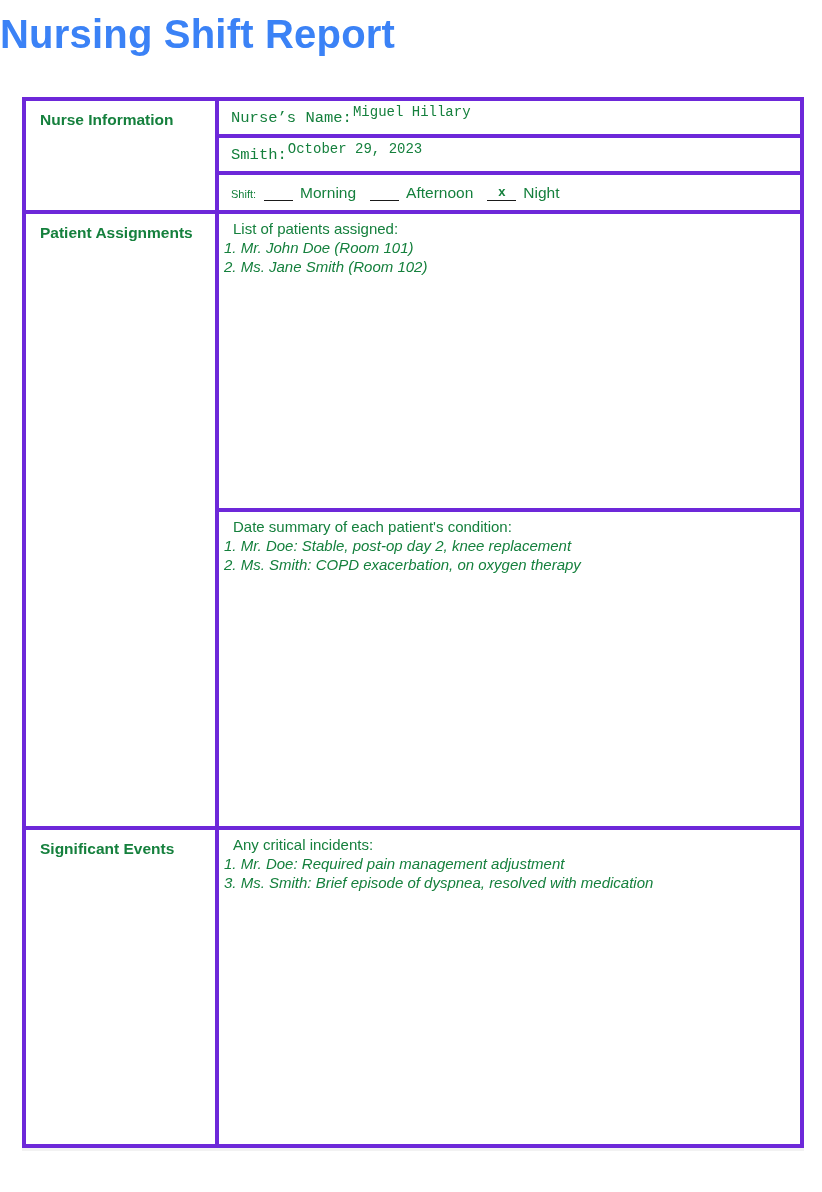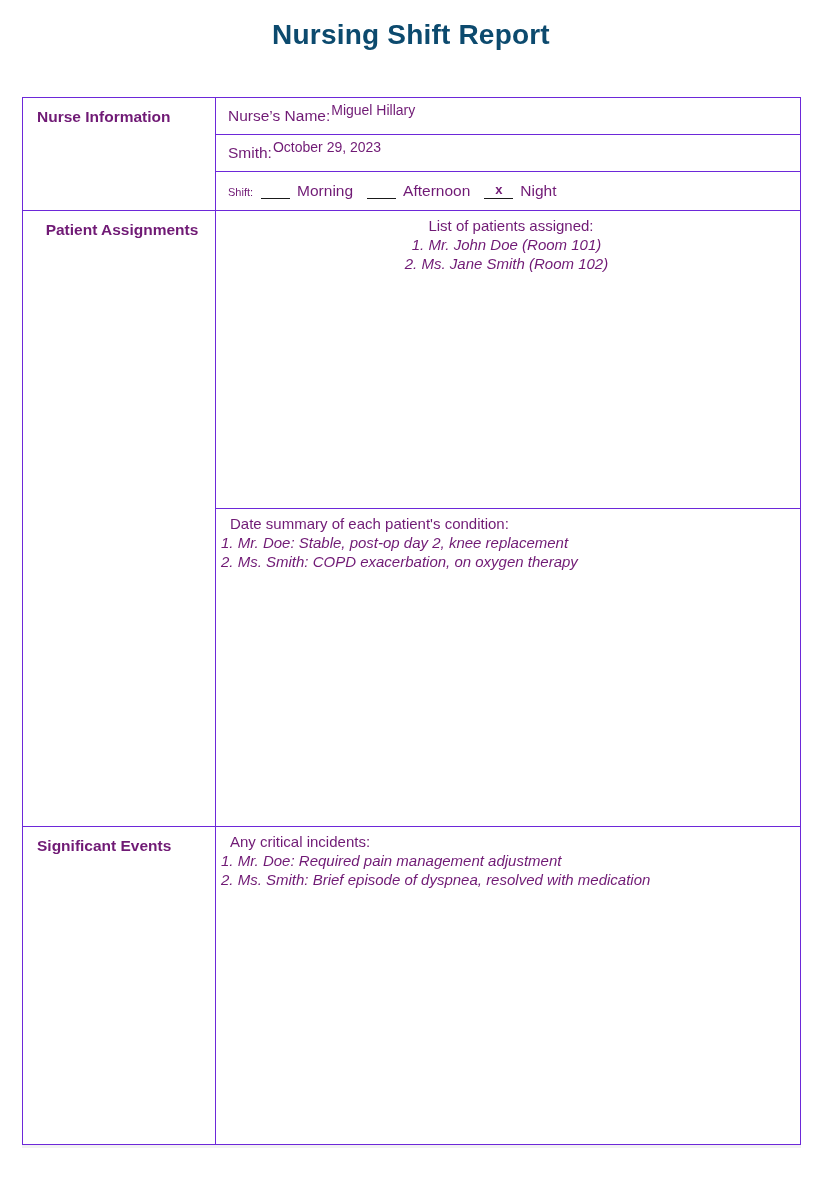--- a/index.html
+++ b/index.html
@@ -5,55 +5,56 @@
   * { margin: 0; padding: 0; box-sizing: border-box; }
   html, body { width: 822px; height: 1192px; background: #ffffff; overflow: hidden; }
   body {
     font-family: "Liberation Sans", "DejaVu Sans", sans-serif;
     color: #111111;
   }
   .page { width: 822px; height: 1192px; position: relative; background: #ffffff; }
 
   h1.report-title {
     margin-top: 16px;
-    text-align: center;
-    font-size: 28px;
+    text-align: left;
+    font-size: 40px;
     line-height: 37px;
     font-weight: bold;
-    color: #0c4a6e;
+    color: #3b82f6;
     letter-spacing: 0.2px;
   }
 
   table.report-table {
     border-collapse: collapse;
     table-layout: fixed;
     width: 778px;
     margin: 44px 0 0 22px;
     box-shadow: 0 3px 0 rgba(0,0,0,0.05);
   }
   .report-table td {
-    border: 1px solid #6d28d9;
+    border: 4px solid #6d28d9;
     vertical-align: top;
     font-size: 15px;
-    color: #701a75;
+    color: #15803d;
   }
 
   td.section-header {
     width: 193px;
     font-weight: bold;
     font-size: 15.5px;
     padding: 9px 8px 0 14px;
     line-height: 19px;
   }
 
   td.field-cell {
     height: 37px;
     padding: 0 8px 0 12px;
     vertical-align: middle;
     white-space: nowrap;
+    font-family: Liberation Mono, monospace;
   }
   .field-label { font-size: 15.5px; }
   .field-value {
     font-size: 14px;
     position: relative;
     top: -6px;
     margin-left: 1px;
   }
 
   td.shift-cell {
@@ -88,21 +89,21 @@
     padding: 5px 8px 16px 5px;
     line-height: 19px;
     font-size: 15px;
   }
   .content-prompt { padding-left: 9px; }
   .content-item { padding-left: 0; font-style: italic; }
 
   .row-h1 { height: 37px; }
   .row-h2 { height: 37px; }
   .row-h3 { height: 39px; }
-  .row-tall1 { height: 298px; text-align: center; }
+  .row-tall1 { height: 298px; }
   .row-tall2 { height: 318px; }
   .row-tall3 { height: 318px; }
 </style>
 </head>
 <body>
 
 <div class="page">
 
   <h1 class="report-title">Nursing Shift Report</h1>
 
@@ -144,19 +145,19 @@
           <div class="content-item">1. Mr. Doe: Stable, post-op day 2, knee replacement</div>
           <div class="content-item">2. Ms. Smith: COPD exacerbation, on oxygen therapy</div>
         </td>
       </tr>
 
       <tr class="row-tall3">
         <td class="section-header">Significant Events</td>
         <td class="content-cell">
           <div class="content-prompt">Any critical incidents:</div>
           <div class="content-item">1. Mr. Doe: Required pain management adjustment</div>
-          <div class="content-item">2. Ms. Smith: Brief episode of dyspnea, resolved with medication</div>
+          <div class="content-item">3. Ms. Smith: Brief episode of dyspnea, resolved with medication</div>
         </td>
       </tr>
     </tbody>
   </table>
 
 </div>
 
 </body></html>

